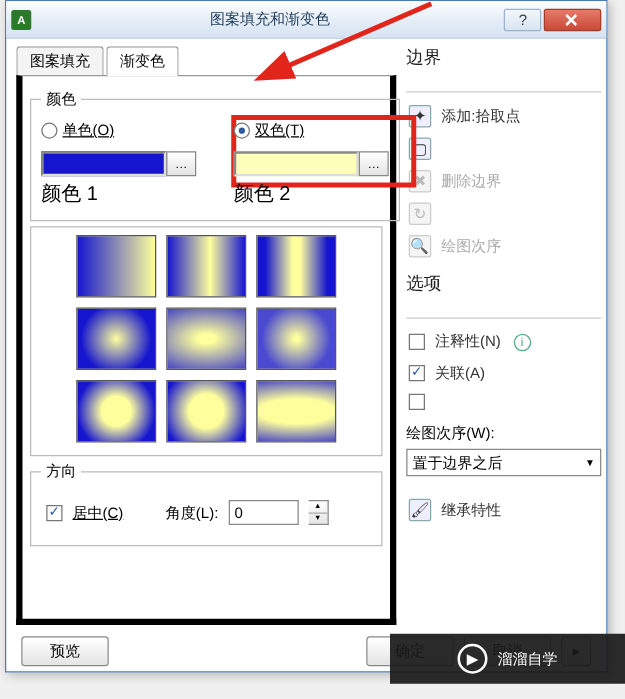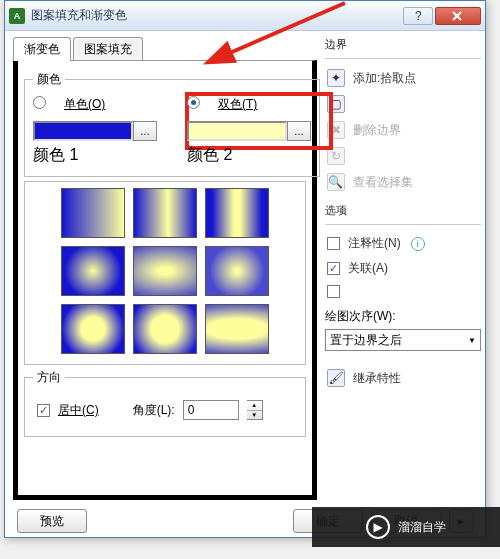--- a/index.html
+++ b/index.html
@@ -1,47 +1,47 @@
 <!DOCTYPE html>
 <html><head>
 <meta charset="utf-8">
 <style>
 * { box-sizing: border-box; font-family: "Microsoft YaHei", SimSun, sans-serif; font-size: 12px; }
 body { margin: 0; background: #f0f0f0; width: 500px; height: 559px; position: relative; }
 .window { width: 482px; height: 538px; position: absolute; left: 4px; top: 0; background: #fff; border: 1px solid #4a7db5; box-shadow: 2px 2px 8px rgba(0,0,0,.25); }
 .titlebar { height: 30px; background: linear-gradient(#fdfefe,#e6eef7 50%,#d6e3f3); display: flex; align-items: center; padding: 0 4px; border-bottom: 1px solid #b8c9de; }
 .titlebar .icon { width: 16px; height: 16px; background: #2a7a2a; margin-right: 6px; border-radius: 2px; display:flex;align-items:center;justify-content:center;color:#fff;font-size:9px;font-weight:bold;}
-.titlebar .title { flex: 1; color: #1b3a59; }
+.titlebar .title { flex: 1; color: #1b3a59; text-align: center; }
 .winbtn { width: 30px; height: 18px; margin-left: 2px; border: 1px solid #9bb3cf; background: linear-gradient(#f3f7fc,#d8e4f2); border-radius: 2px; display: flex; align-items: center; justify-content: center; }
 .winbtn.close { width: 46px; background: linear-gradient(#e67a6b,#c84a36); border-color:#a13b2a; color:#fff; }
 .body { display: flex; padding: 6px 8px 8px 8px; height: calc(100% - 30px); }
 .left { width: 304px; display: flex; flex-direction: column; }
 .right { flex: 1; padding-left: 8px; }
 .tabs { display: flex; height: 24px; }
 .tab { border: 1px solid #999; border-bottom: none; padding: 3px 10px; background: #f4f4f4; margin-right: 2px; border-radius: 3px 3px 0 0; position: relative; }
 .tab.active { background: #fff; z-index: 2; }
 .pane { border: 5px solid #000000; border-top: 1px solid #999; height: 440px; padding: 6px; position: relative; top: -1px; background:#fff;}
 fieldset { border: 1px solid #bbb; margin: 4px 0; padding: 8px 8px 10px 8px; }
 legend { padding: 0 4px; }
-.radio { display: flex; gap: 18px; }
+.radio { display: flex; align-items: center; gap: 4px; }
 .radiobx { width:13px;height:13px;border:1px solid #777;border-radius:50%;background:#fff;display:flex;align-items:center;justify-content:center;}
 .radiobx.sel::after{content:"";width:5px;height:5px;background:#2c5aa0;border-radius:50%;}
 .swatch { width: 100px; height: 20px; border: 2px inset #ddd; }
 .swatchbtn { width: 24px; height: 20px; border: 1px solid #888; background: linear-gradient(#fff,#e4e4e4); display:flex;align-items:center;justify-content:center;font-size:10px;}
 .colorlab { font-size: 16px; margin-top: 4px; }
 .callout { border: 4px solid #e1251b; position: absolute; left: 160px; top: 4px; width: 148px; height: 58px; pointer-events:none;}
 .swatchgrid { display: grid; grid-template-columns: repeat(3, 64px); grid-auto-rows: 50px; gap: 8px; padding: 6px 4px 10px 4px; border: 1px solid #bbb; margin: 4px 0; justify-content:center;}
 .sw { border: 1px solid #555; }
 .dirfield { display:flex; align-items:center; gap:8px; padding: 6px 4px; }
 .chk { width:13px;height:13px;border:1px solid #777;background:#fff;display:inline-flex;align-items:center;justify-content:center;color:#2c5aa0;font-size:11px;line-height:1;}
 .anglebox{width:56px;height:20px;border:1px solid #888;background:#fff;padding:0 4px;display:flex;align-items:center;}
 .spin{width:16px;height:20px;border:1px solid #888;border-left:none;background:linear-gradient(#fff,#e4e4e4);display:flex;flex-direction:column;}
 .spin div{flex:1;display:flex;align-items:center;justify-content:center;font-size:6px;border-bottom:1px solid #aaa;} .spin div:last-child{border:none;}
 .sideSection{margin-bottom:8px;}
-.sideHeader{font-size:11px;color:#222;border-bottom:1px solid #ccc;padding-bottom:6px;margin-bottom:6px;}
+.sideHeader{font-size:14px;color:#222;border-bottom:1px solid #ccc;padding-bottom:18px;margin-bottom:6px;}
 .sideItem{display:flex;align-items:center;gap:8px;padding:4px 2px;color:#333;}
 .sideItem.dis{color:#aaa;}
 .sideIcon{width:18px;height:18px;display:flex;align-items:center;justify-content:center;border:1px solid #8aa;background:#eef;border-radius:2px;}
 .sideItem.dis .sideIcon{border-color:#ccc;background:#f4f4f4;color:#bbb;}
 .info{width:14px;height:14px;border:1px solid #5a8;border-radius:50%;display:inline-flex;align-items:center;justify-content:center;color:#2a7;font-size:9px;margin-left:2px;}
 .combo{width:156px;height:22px;border:1px solid #888;background:#fff;display:flex;align-items:center;padding:0 4px;justify-content:space-between;}
 .footer{position:absolute;left:0;right:0;bottom:4px;display:flex;justify-content:flex-end;gap:8px;padding:0 12px;}
 .footer .left-section{position:absolute;left:12px;display:flex;}
 .btn{min-width:70px;height:24px;border:1px solid #888;background:linear-gradient(#fff,#e4e4e4);display:flex;align-items:center;justify-content:center;border-radius:3px;}
 .arrow{position:absolute;left:190px;top:-6px;width:160px;height:80px;pointer-events:none;z-index:5;}
@@ -69,22 +69,22 @@
         <svg width="12" height="10">
           <line x1="1" y1="1" x2="9" y2="9" stroke="#fff" stroke-width="2"></line>
           <line x1="9" y1="1" x2="1" y2="9" stroke="#fff" stroke-width="2"></line>
         </svg>
       </div>
   </div>
 
   <div class="body">
     <div class="left">
       <div class="tabs">
+        <div class="tab">图案填充</div>
         <div class="tab active">渐变色</div>
-        <div class="tab">图案填充</div>
       </div>
       <div class="pane">
 
         <fieldset style="position:relative;">
           <legend>颜色</legend>
           <div class="callout"></div>
           <div class="colorcols">
             <div class="colcol">
               <div class="radio">
                 <span class="radiobx"></span>
@@ -154,21 +154,21 @@
         </div>
         <div class="sideItem dis">
           <span class="sideIcon">✖</span>
           <span>删除边界</span>
         </div>
         <div class="sideItem dis">
           <span class="sideIcon">↻</span>
         </div>
         <div class="sideItem dis">
           <span class="sideIcon">🔍</span>
-          <span>查看选择集</span>
+          <span>绘图次序</span>
         </div>
       </div>
 
       <div class="sideSection">
         <div class="sideHeader">选项</div>
         <div class="sideItem">
           <span class="chk"></span>
           <span>注释性(N)</span>
           <span class="info">i</span>
         </div>

